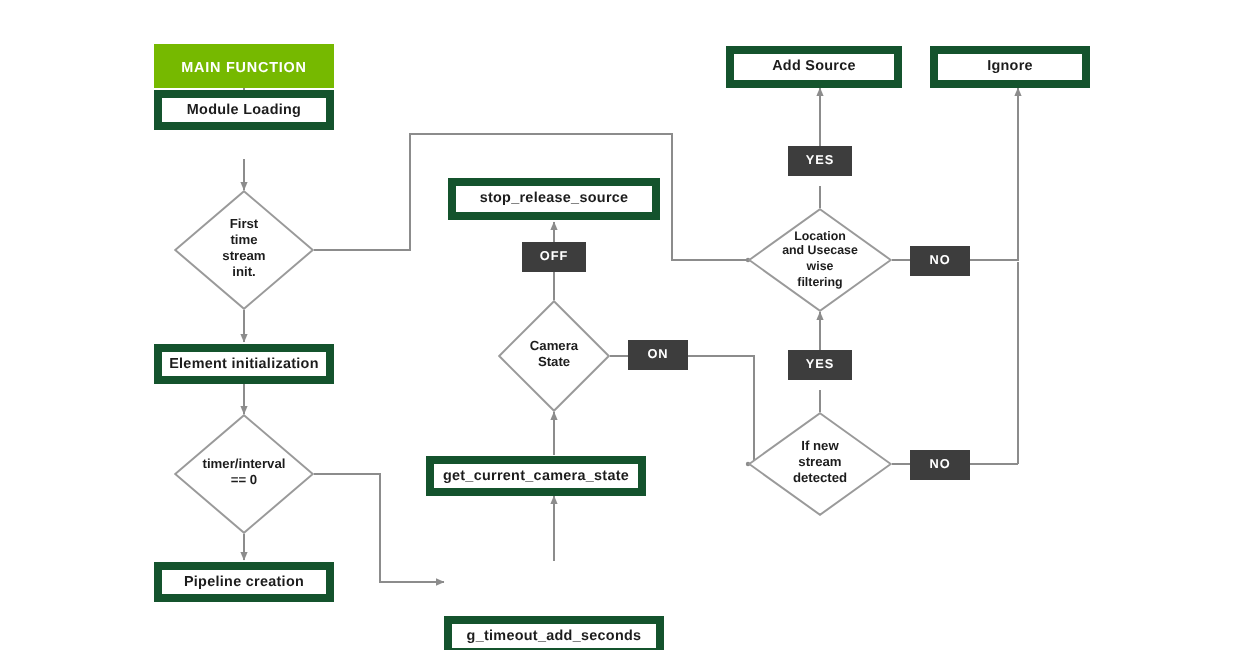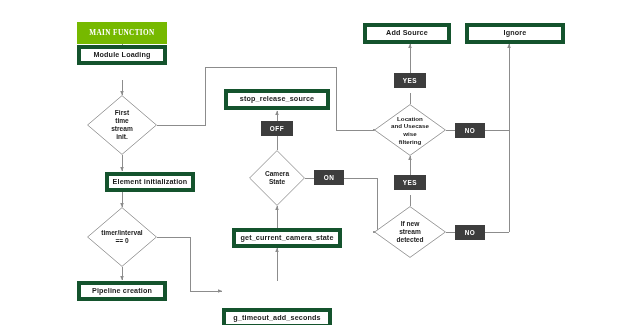--- a/index.html
+++ b/index.html
@@ -17,21 +17,21 @@
   .node{position:absolute;box-sizing:border-box;display:flex;
         align-items:center;justify-content:center;text-align:center;}
 
   .proc{
     border:4px solid #14532d;background:#ffffff;color:#1c1c1c;
     font-size:7.2px;font-weight:bold;letter-spacing:.15px;
     padding:1px 2px;line-height:1.15;
   }
   .start{
     background:#76b900;border:1px solid #76b900;color:#ffffff;
-    font-size:7.2px;font-weight:bold;letter-spacing:.4px;font-family:Liberation Serif, serif;
+    font-size:7.2px;font-weight:bold;letter-spacing:.4px;
   }
   .diamond{
     color:#1c1c1c;font-size:6.6px;font-weight:bold;line-height:1.25;
   }
   .diamond .dshape{position:absolute;left:0;top:0;width:100%;height:100%;}
   .diamond .dtext{position:relative;z-index:2;width:86%;}
 
   .label{
     position:absolute;background:#3d3d3d;color:#ffffff;
     font-size:6.4px;font-weight:bold;letter-spacing:.5px;
@@ -99,21 +99,21 @@
   <div class="node diamond" style="left:87px;top:95px;width:70px;height:60px;">
     <svg class="dshape" viewBox="0 0 70 60" preserveAspectRatio="none">
       <polygon points="35,0.6 69.4,30 35,59.4 0.6,30" fill="#ffffff" stroke="#9a9a9a" stroke-width="1"></polygon>
     </svg>
     <span class="dtext" style="white-space:pre-line;">First
 time
 stream
 init.</span>
   </div>
 
-  <div class="node proc" style="left:77px;top:172px;width:90px;height:20px;margin-left:28px;">
+  <div class="node proc" style="left:77px;top:172px;width:90px;height:20px;">
     <span>Element initialization</span>
   </div>
 
   <div class="node diamond" style="left:87px;top:207px;width:70px;height:60px;">
     <svg class="dshape" viewBox="0 0 70 60" preserveAspectRatio="none">
       <polygon points="35,0.6 69.4,30 35,59.4 0.6,30" fill="#ffffff" stroke="#9a9a9a" stroke-width="1"></polygon>
     </svg>
     <span class="dtext" style="white-space:pre-line;width:96%;">timer/interval
 == 0</span>
   </div>
@@ -135,33 +135,33 @@
       <polygon points="28,0.6 55.4,28 28,55.4 0.6,28" fill="#ffffff" stroke="#9a9a9a" stroke-width="1"></polygon>
     </svg>
     <span class="dtext" style="white-space:pre-line;">Camera
 State</span>
   </div>
 
   <div class="label" style="left:314px;top:170px;width:30px;height:15px;">
     <span>ON</span>
   </div>
 
-  <div class="node proc" style="left:232px;top:228px;width:110px;height:20px;">
+  <div class="node proc" style="left:213px;top:228px;width:110px;height:20px;">
     <span>get_current_camera_state</span>
   </div>
 
   <div class="node proc" style="left:222px;top:281px;width:110px;height:20px;margin-top:27px;">
     <span>g_timeout_add_seconds</span>
   </div>
 
   <div class="node proc" style="left:363px;top:23px;width:88px;height:21px;">
     <span>Add Source</span>
   </div>
 
-  <div class="node proc" style="left:465px;top:23px;width:100px;height:21px;align-items:center;">
+  <div class="node proc" style="left:465px;top:23px;width:80px;height:21px;align-items:center;">
     <span>Ignore</span>
   </div>
 
   <div class="label" style="left:394px;top:73px;width:32px;height:15px;">
     <span>YES</span>
   </div>
 
   <div class="node diamond" style="left:374px;top:104px;width:72px;height:52px;">
     <svg class="dshape" viewBox="0 0 72 52" preserveAspectRatio="none">
       <polygon points="36,0.6 71.4,26 36,51.4 0.6,26" fill="#ffffff" stroke="#9a9a9a" stroke-width="1"></polygon>

